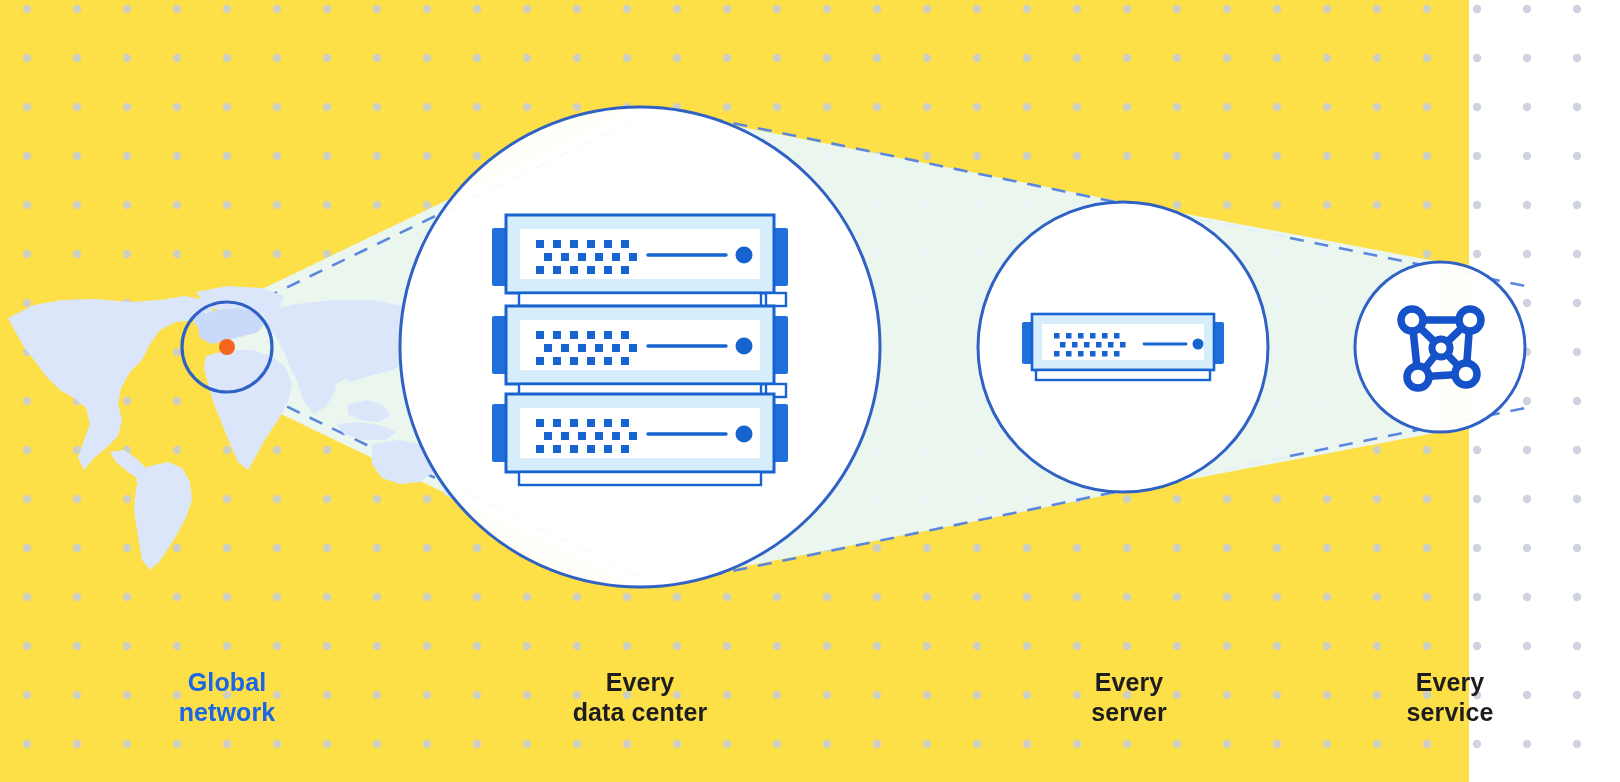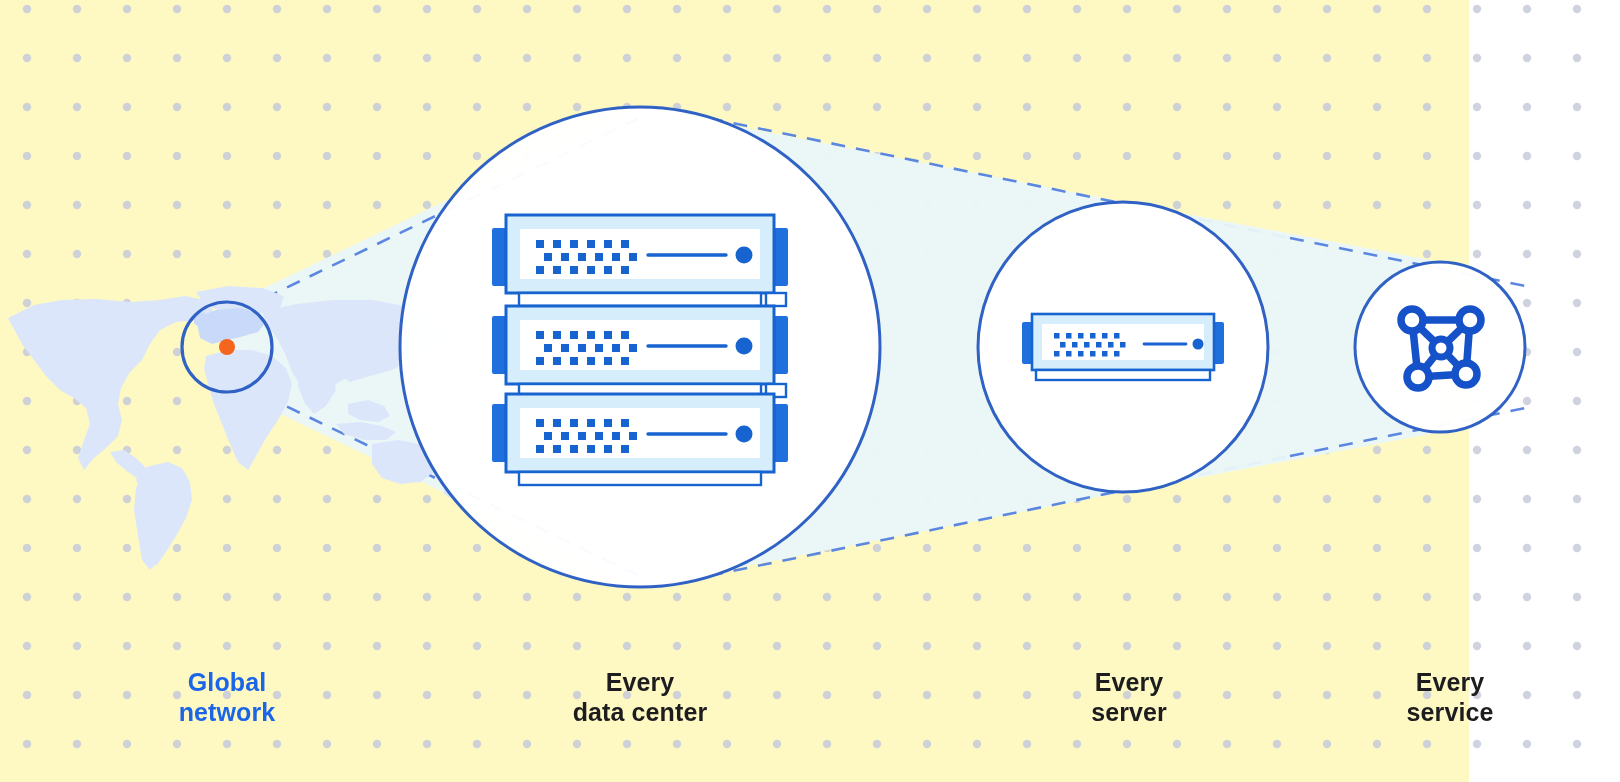--- a/index.html
+++ b/index.html
@@ -7,21 +7,21 @@
   body{
     width:1620px;height:782px;
     background:#ffffff;
     font-family:"Liberation Sans","DejaVu Sans",sans-serif;
     overflow:hidden;
     position:relative;
   }
   #stage{
     position:relative;
     width:1469px;height:782px;
-    background:#fef9c3;
+    background:#fde047;
     text-decoration:underline;
   }
   #stage svg{display:block;}
   .lbl{
     position:absolute;
     text-align:center;
     font-size:25px;
     font-weight:700;
     line-height:1.18;
     letter-spacing:0.1px;

